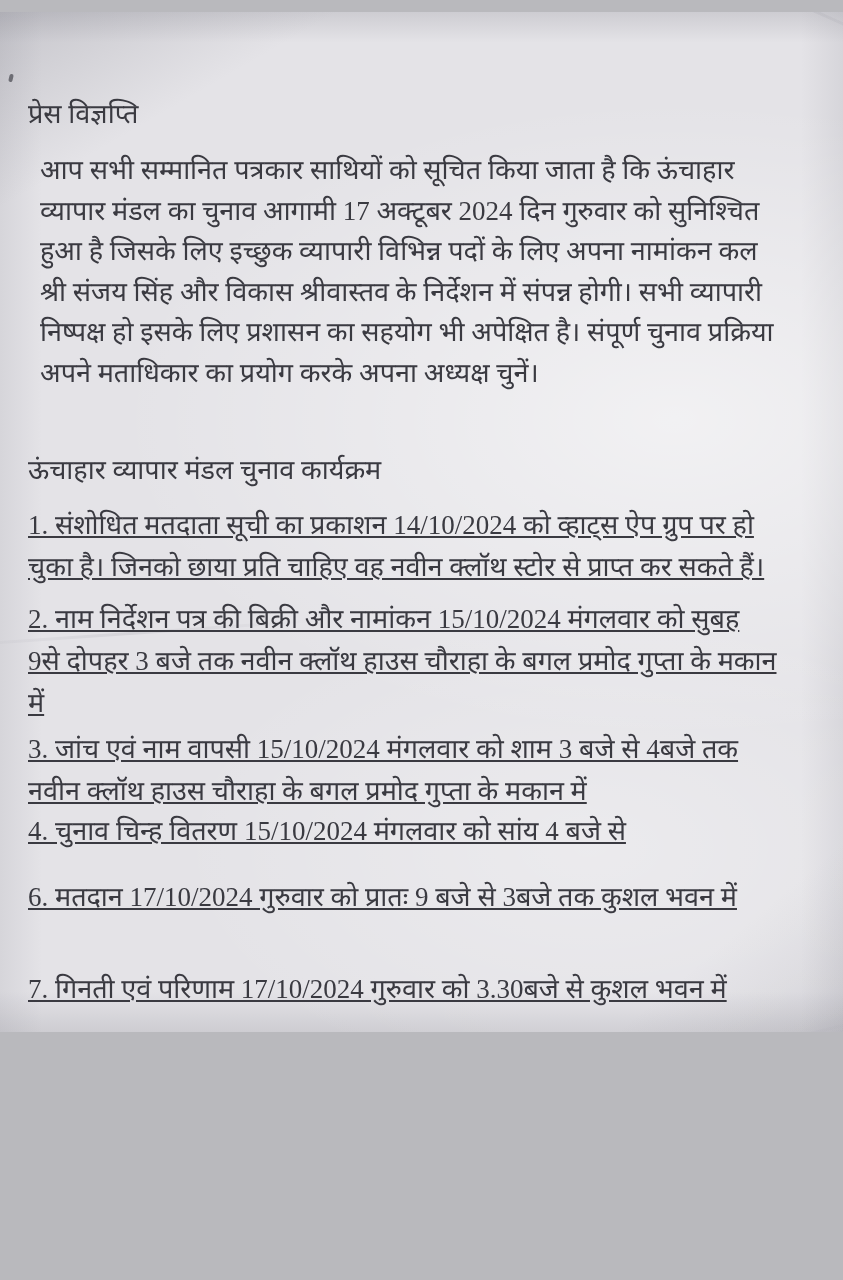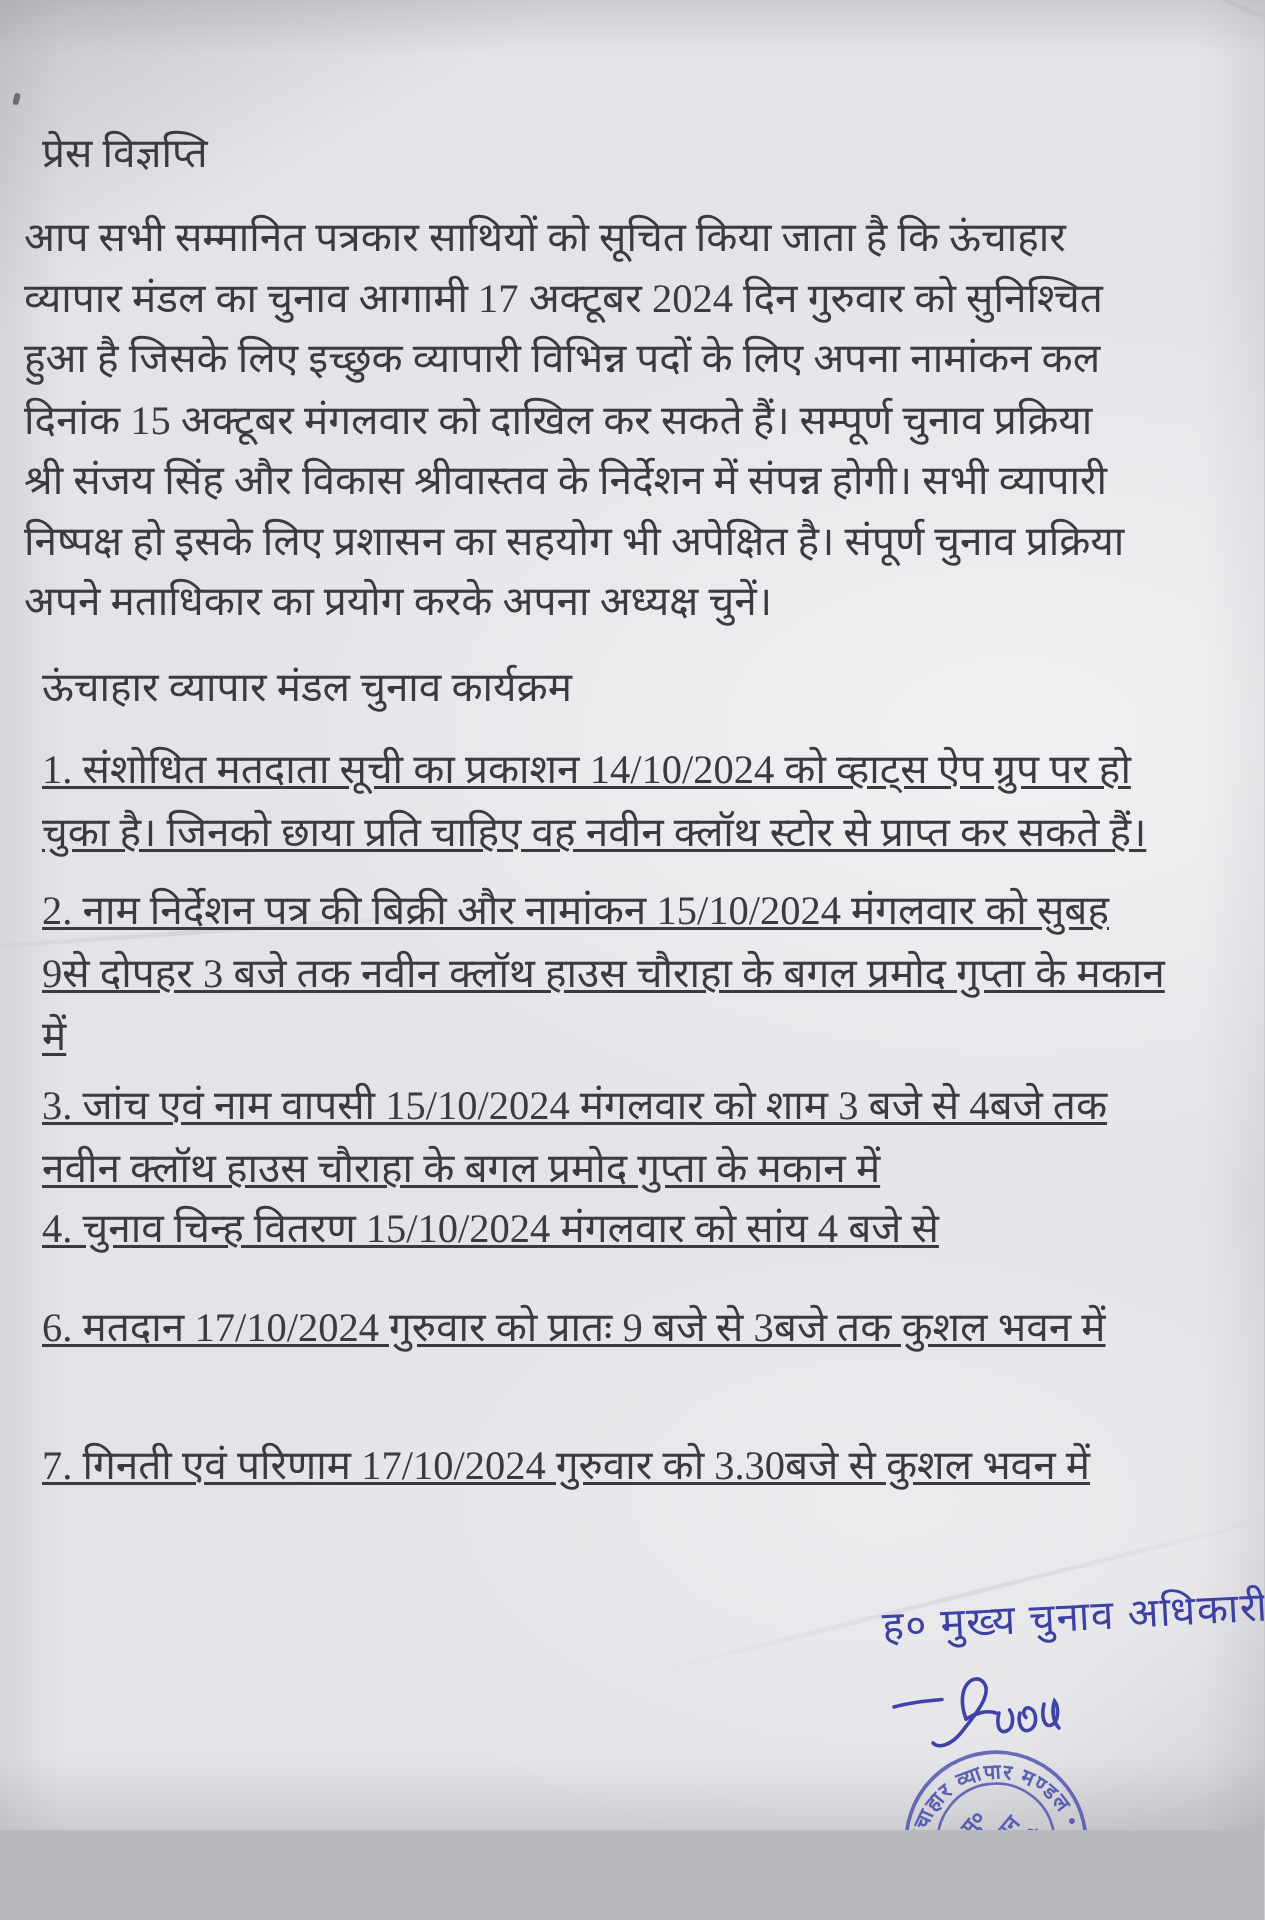--- a/index.html
+++ b/index.html
@@ -1,45 +1,46 @@
 <!DOCTYPE html>
 <html lang="hi"><head>
 <meta charset="utf-8">
 <style>
   html,body{margin:0;padding:0;background:#b9b9bd;}
   .paper{
     position:relative;
-    width:843px;height:1220px;
+    width:843px;height:1020px;
     overflow:hidden;
     font-family:"Liberation Serif","DejaVu Serif",serif;
     color:#3a3a41;
     background:
       radial-gradient(900px 520px at 80% 40%, rgba(255,255,255,0.50), rgba(255,255,255,0) 62%),
       radial-gradient(700px 400px at 70% 82%, rgba(255,255,255,0.28), rgba(255,255,255,0) 60%),
       linear-gradient(150deg, rgba(128,128,138,0.30) 0%, rgba(128,128,138,0) 13%),
       linear-gradient(320deg, rgba(118,118,128,0.16) 0%, rgba(118,118,128,0) 11%),
       linear-gradient(90deg, rgba(140,140,150,0.16) 0%, rgba(140,140,150,0) 5%, rgba(140,140,150,0) 95%, rgba(140,140,150,0.16) 100%),
       linear-gradient(180deg, rgba(125,125,135,0.22) 0%, rgba(125,125,135,0) 3%, rgba(125,125,135,0) 96%, rgba(125,125,135,0.22) 100%),
       #e4e3e7;
+    margin-top: 12px;
   }
   .crease{position:absolute;pointer-events:none;}
   .crease-1{left:520px;top:-40px;width:420px;height:3px;
     background:linear-gradient(90deg,transparent,rgba(120,120,132,0.18),transparent);
     transform:rotate(24deg);}
   .crease-2{left:-60px;top:620px;width:380px;height:3px;
     background:linear-gradient(90deg,transparent,rgba(120,120,132,0.14),transparent);
     transform:rotate(-4deg);}
   .crease-3{left:420px;top:1060px;width:460px;height:3px;
     background:linear-gradient(90deg,transparent,rgba(120,120,132,0.13),transparent);
     transform:rotate(-14deg);}
   .speck{position:absolute;left:9px;top:62px;width:4px;height:8px;border-radius:2px;
     background:#6d6d74;transform:rotate(14deg);}
   .txt{position:absolute;white-space:nowrap;}
   .page-title{left:28px;top:82px;font-size:27px;}
-  .intro{left:16px;top:138px;font-size:27px;line-height:40.5px;}
+  .intro{left:40px;top:138px;font-size:27px;line-height:40.5px;}
   .schedule-heading{left:28px;top:438px;font-size:27px;text-align:center;}
   .item{position:absolute;left:28px;font-size:27px;line-height:42px;}
   .item div{white-space:nowrap;text-decoration:underline;}
   .item-1{top:492px;}
   .item-2{top:586px;}
   .item-3{top:716px;}
   .item-4{top:798px;}
   .item-5{top:852px;}
   .item-6{top:864px;}
   .item-7{top:956px;}
@@ -61,21 +62,20 @@
   <div class="crease crease-2"></div>
   <div class="crease crease-3"></div>
   <div class="speck"></div>
 
   <div class="txt page-title">प्रेस विज्ञप्ति</div>
 
   <div class="txt intro">
     <div>आप सभी सम्मानित पत्रकार साथियों को सूचित किया जाता है कि ऊंचाहार</div>
     <div>व्यापार मंडल का चुनाव आगामी 17 अक्टूबर 2024 दिन गुरुवार को सुनिश्चित</div>
     <div>हुआ है जिसके लिए इच्छुक व्यापारी विभिन्न पदों के लिए अपना नामांकन कल</div>
-    <div>दिनांक 15 अक्टूबर मंगलवार को दाखिल कर सकते हैं। सम्पूर्ण चुनाव प्रक्रिया</div>
     <div>श्री संजय सिंह और विकास श्रीवास्तव के निर्देशन में संपन्न होगी। सभी व्यापारी</div>
     <div>निष्पक्ष हो इसके लिए प्रशासन का सहयोग भी अपेक्षित है। संपूर्ण चुनाव प्रक्रिया</div>
     <div>अपने मताधिकार का प्रयोग करके अपना अध्यक्ष चुनें।</div>
   </div>
 
   <div class="txt schedule-heading">ऊंचाहार व्यापार मंडल चुनाव कार्यक्रम</div>
 
   <div class="item item-1">
     <div>1. संशोधित मतदाता सूची का प्रकाशन 14/10/2024 को व्हाट्स ऐप ग्रुप पर हो</div>
     <div>चुका है। जिनको छाया प्रति चाहिए वह नवीन क्लॉथ स्टोर से प्राप्त कर सकते हैं।</div>

